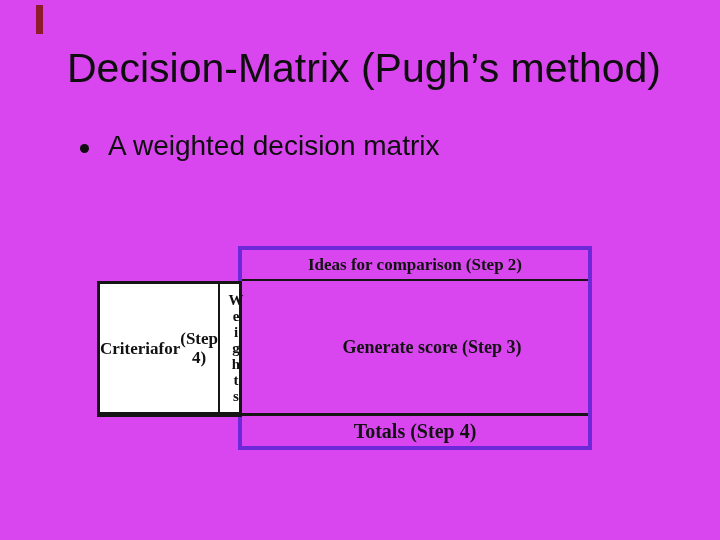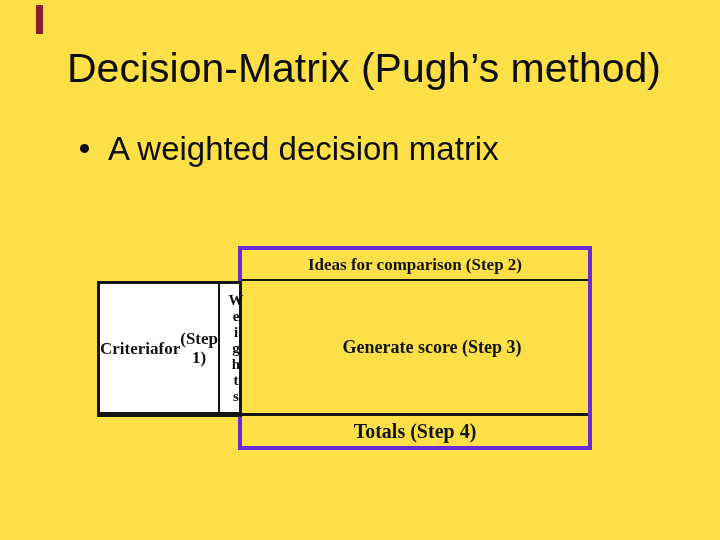--- a/index.html
+++ b/index.html
@@ -4,21 +4,21 @@
 <style>
   html, body {
     margin: 0;
     padding: 0;
     background: #ffffff;
   }
   #slide {
     position: relative;
     width: 720px;
     height: 540px;
-    background: #fde047;
+    background: #d946ef;
     overflow: hidden;
     font-family: "Liberation Sans", sans-serif;
     color: #101010;
   }
   
   #bookmark {
     position: absolute;
     left: 36px;
     top: 5px;
     width: 7px;
@@ -47,21 +47,21 @@
   #bullet-dot {
     width: 9px;
     height: 9px;
     border-radius: 50%;
     background: #0e0e0e;
     margin-top: 15px;
     flex: 0 0 auto;
   }
   #bullet-text {
     margin-left: 19px;
-    font-size: 33px;
+    font-size: 28px;
     line-height: 1.2;
     white-space: nowrap;
     color: #0e0e0e;
   }
   
   #diagram {
     position: absolute;
     left: 97px;
     top: 246px;
     width: 500px;
@@ -166,21 +166,21 @@
       </div>
       <div id="row-totals">
         <span>Totals (Step 4)</span>
       </div>
     </div>
 
     <div id="left-group">
       <div id="criteria-cell">
         <span>Criteria</span>
         <span>for</span>
-        <span>(Step 1)</span>
+        <span>(Step 4)</span>
       </div>
       <div id="weights-cell">
         <span class="wletter">W</span>
         <span class="wletter">e</span>
         <span class="wletter">i</span>
         <span class="wletter">g</span>
         <span class="wletter">h</span>
         <span class="wletter">t</span>
         <span class="wletter">s</span>
       </div>

